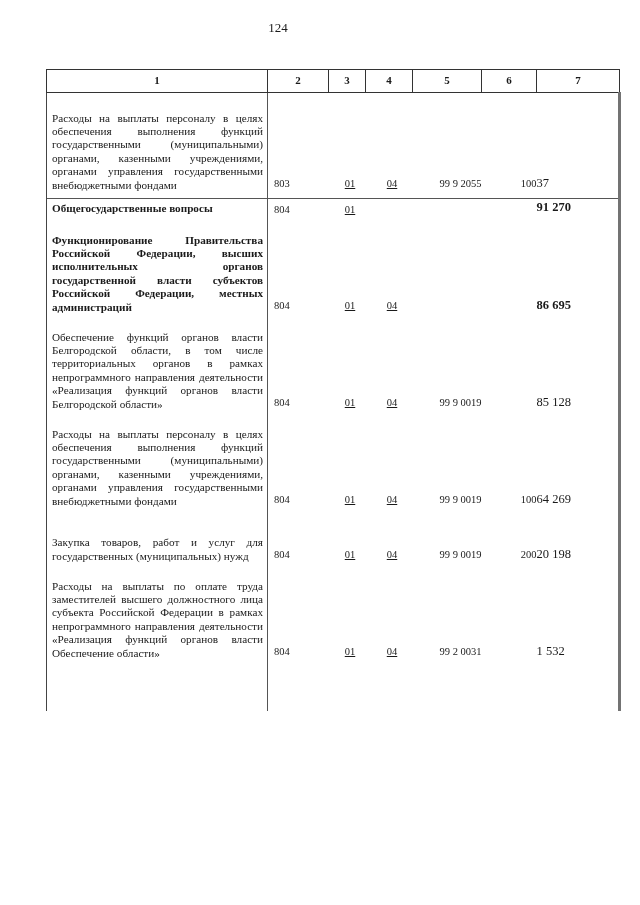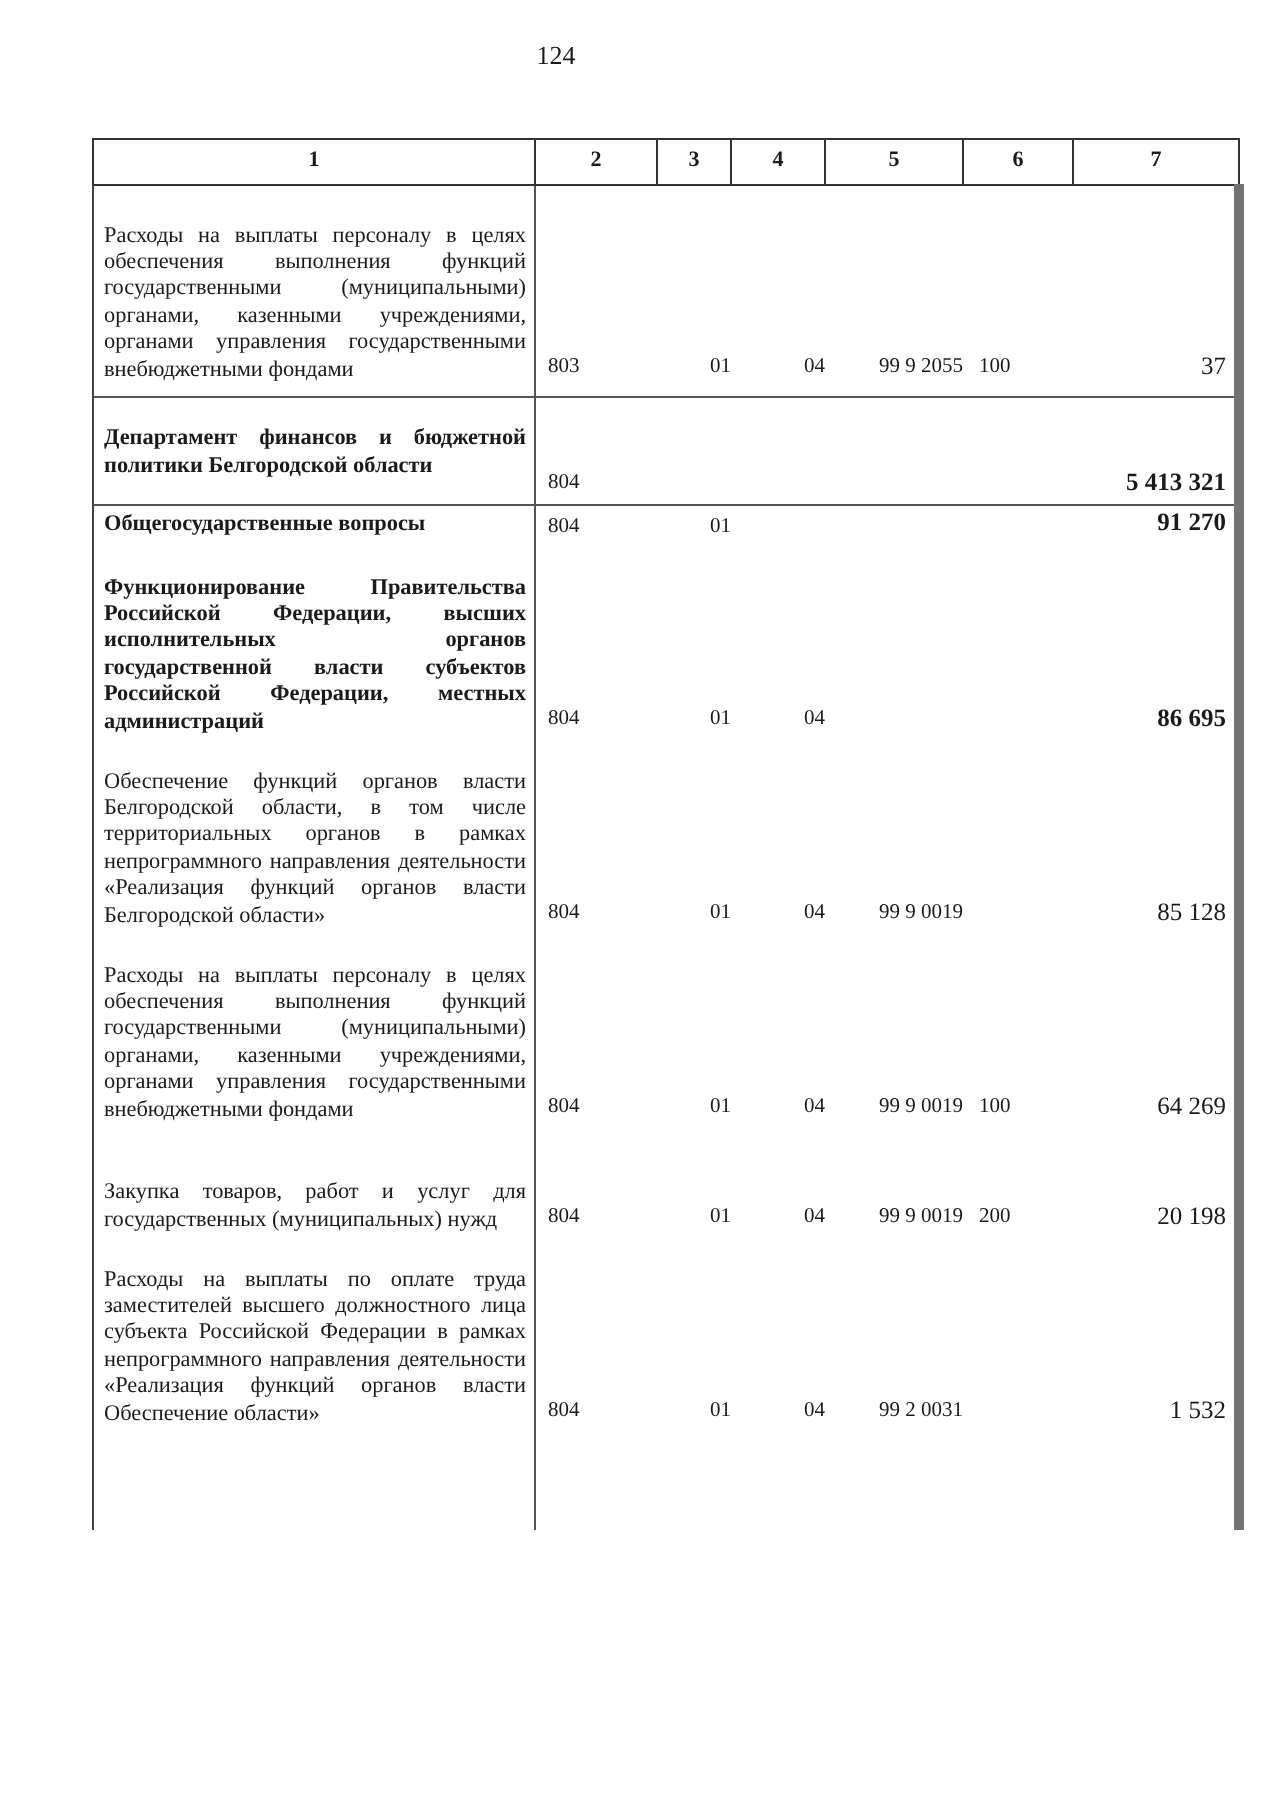--- a/index.html
+++ b/index.html
@@ -16,24 +16,24 @@
   table.budget col.c5 { width: 69px; }
   table.budget col.c6 { width: 55px; }
   table.budget col.c7 { width: 83px; }
   th { font-weight: bold; text-align: center; border: 1px solid #333; height: 22px; padding: 0;
        font-size: 11px; }
   td { vertical-align: bottom; padding: 0; }
   td.desc { border-left: 1px solid #444; border-right: 1px solid #555; padding: 3px 4px 6px 5px;
             text-align: justify; text-align-last: left; margin-left: 12px; }
   td.num { padding-bottom: 8px; font-size: 10.5px; }
   td.code { padding-left: 6px; }
-  td.c3v, td.c4v { text-align: right; padding-left: 6px; }
+  td.c3v, td.c4v { text-align: center; padding-left: 6px; text-decoration: underline; }
   td.c5v { text-align: right; padding-left: 10px; }
-  td.c6v { text-align: left; padding-left: 8px; }
-  td.amount { text-align: right; padding-right: 4px; font-size: 12.5px; border-right: 5px solid #737373; }
+  td.c6v { text-align: right; padding-left: 8px; }
+  td.amount { padding-right: 4px; font-size: 12.5px; border-right: 3px solid #737373; }
   tr.bold td.desc, tr.bold td.amount { font-weight: bold; }
   tr.sep td { border-top: 1px solid #555; }
   tr.tail td.desc { height: 36px; }
   tr.tail td.amount { height: 36px; }
 </style>
 </head>
 <body>
 
 <div class="page-number">124</div>
 
@@ -63,29 +63,20 @@
     <tr>
       <td class="desc" style="height:96px">Расходы на выплаты персоналу в целях обеспечения выполнения функций государственными (муниципальными) органами, казенными учреждениями, органами управления государственными внебюджетными фондами</td>
       <td class="num code">803</td>
       <td class="num c3v">01</td>
       <td class="num c4v">04</td>
       <td class="num c5v">99 9 2055</td>
       <td class="num c6v">100</td>
       <td class="num amount">37</td>
     </tr>
 
-    <tr class="bold sep">
-      <td class="desc" style="height:38px; padding-bottom:12px">Департамент финансов и бюджетной политики Белгородской области</td>
-      <td class="num code" style="padding-bottom:4px">804</td>
-      <td class="num c3v"></td>
-      <td class="num c4v"></td>
-      <td class="num c5v"></td>
-      <td class="num c6v"></td>
-      <td class="num amount" style="padding-bottom:4px">5 413 321</td>
-    </tr>
 
     <tr class="bold sep">
       <td class="desc" style="vertical-align:top; padding-top:3px; padding-bottom:2px; height:16px">Общегосударственные вопросы</td>
       <td class="num code" style="vertical-align:top; padding-top:4px; padding-bottom:0">804</td>
       <td class="num c3v" style="vertical-align:top; padding-top:4px; padding-bottom:0">01</td>
       <td class="num c4v"></td>
       <td class="num c5v"></td>
       <td class="num c6v"></td>
       <td class="num amount" style="vertical-align:top; padding-top:2px; padding-bottom:0">91 270</td>
     </tr>

